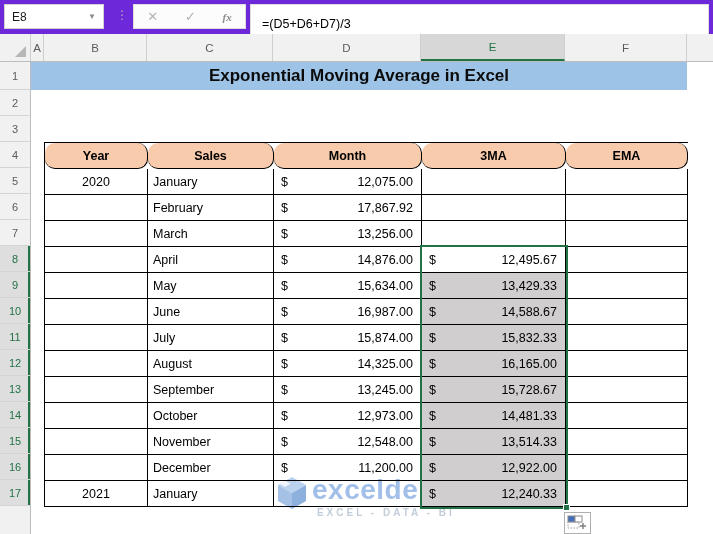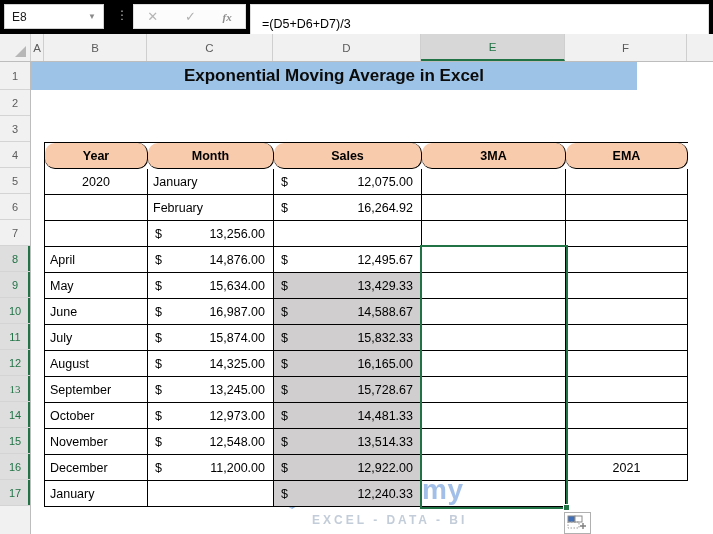--- a/index.html
+++ b/index.html
@@ -1,20 +1,20 @@
 <!DOCTYPE html>
 <html style="--accent-green: #217346; --title-blue: #9DC3E6; --header-peach: #F8CBAD; --selection-gray: #D0CECE; --watermark-blue: #90B4E4;"><head>
 <meta charset="utf-8">
 <style>
   html,body{margin:0;padding:0;}
   body{width:713px;height:534px;overflow:hidden;font-family:"Liberation Sans",sans-serif;background:#fff;}
   .app{position:relative;width:713px;height:534px;background:#fff;}
 
   
-  .formula-row{position:absolute;left:0;top:0;width:713px;height:34px;background:#000000;}
+  .formula-row{position:absolute;left:0;top:0;width:713px;height:34px;background:#6d28d9;}
   .name-box{position:absolute;left:4px;top:4px;width:100px;height:25px;background:#fff;border:1px solid #d2d2d2;
     display:flex;align-items:center;justify-content:space-between;padding:0 7px;font-size:12px;color:#1a1a1a;box-sizing:border-box;}
   .nb-arrow{color:#8a8a8a;font-size:8px;}
   .fb-dots{position:absolute;left:116px;top:9px;color:#b5b5b5;font-size:12px;line-height:12px;}
   .fb-buttons{position:absolute;left:133px;top:4px;width:113px;height:25px;border:1px solid #dddddd;background:#fcfcfc;
     display:flex;align-items:center;justify-content:space-around;box-sizing:border-box;}
   .fb-x{color:#b5b5b5;font-size:13px;}
   .fb-check{color:#b0b0b0;font-size:13px;}
   .fb-fx{color:#8d8d8d;font-family:"Liberation Serif",serif;font-style:italic;font-weight:bold;font-size:11px;}
   .formula-input{position:absolute;left:250px;top:4px;width:459px;height:39px;border:1px solid #dddddd;background:#fff;
@@ -35,21 +35,21 @@
   .row-gutter{position:absolute;left:0;top:62px;width:31px;height:472px;background:#F1F1F1;
     border-right:1px solid #bdbdbd;box-sizing:border-box;display:flex;flex-direction:column;}
   .row-h{display:flex;align-items:center;justify-content:center;font-size:11px;color:#5b5b5b;
     border-bottom:1px solid #d4d4d4;box-sizing:border-box;flex:none;}
   .row-h.sel{background:#DEDEDE;color:var(--accent-green);box-shadow:inset -2px 0 0 var(--accent-green);}
   .row-h.partial{flex:1;border-bottom:none;}
 
   
   .grid-area{position:absolute;left:31px;top:62px;width:682px;height:472px;background:#fff;overflow:hidden;}
 
-  .title-bar{position:absolute;left:0;top:0;width:606px;height:28px;background:var(--title-blue);
+  .title-bar{position:absolute;left:0;top:0;width:656px;height:28px;background:var(--title-blue);
     color:#0b0b0b;font-weight:bold;font-size:17px;display:flex;align-items:center;justify-content:center;z-index:2;}
 
   .data-table{position:absolute;left:13px;top:80px;z-index:2;display:grid;
     grid-template-columns:103px 126px 148px 144px 122px;grid-auto-rows:26px;
     border-top:1px solid #000;border-left:1px solid #000;}
   .cell{border-right:1px solid #000;border-bottom:1px solid #000;box-sizing:border-box;
     font-size:12.5px;color:#000;display:flex;align-items:center;background:transparent;overflow:hidden;}
   .cell.th{background:var(--header-peach);font-weight:bold;justify-content:center;border-radius:10px;}
   .cell.year{justify-content:center;}
   .cell.month{padding-left:5px;}
@@ -61,21 +61,21 @@
     border:2px solid var(--accent-green);box-sizing:border-box;z-index:3;pointer-events:none;}
   .fill-handle{position:absolute;left:532px;top:442px;width:7px;height:7px;background:var(--accent-green);
     border:1px solid #fff;box-sizing:border-box;z-index:4;}
   .autofill-btn{position:absolute;left:533px;top:450px;width:27px;height:22px;background:#fff;
     border:1px solid #b0b0b0;box-sizing:border-box;z-index:4;display:flex;align-items:center;justify-content:center;}
 
   
   .watermark{position:absolute;left:246px;top:414px;z-index:1;display:flex;align-items:flex-start;gap:5px;}
   .wm-text{display:flex;flex-direction:column;align-items:center;}
   .wm-brand{font-size:28px;font-weight:bold;line-height:27px;color:rgba(144,180,228,0.85);letter-spacing:0.5px;}
-  .wm-tagline{font-size:12px;font-weight:bold;letter-spacing:3px;color:#c3cdd9;margin-top:10px;}
+  .wm-tagline{font-size:10px;font-weight:bold;letter-spacing:3px;color:#c3cdd9;margin-top:4px;}
 </style>
 </head>
 <body>
 
 <div class="app">
 
   <div class="formula-row">
     <div class="name-box">
       <span>E8</span>
       <span class="nb-arrow">▼</span>
@@ -106,21 +106,21 @@
       <div class="row-h" style="height: 26px;">3</div>
       <div class="row-h" style="height: 26px;">4</div>
       <div class="row-h" style="height: 26px;">5</div>
       <div class="row-h" style="height: 26px;">6</div>
       <div class="row-h" style="height: 26px;">7</div>
       <div class="row-h sel" style="height: 26px;">8</div>
       <div class="row-h sel" style="height: 26px;">9</div>
       <div class="row-h sel" style="height: 26px;">10</div>
       <div class="row-h sel" style="height: 26px;">11</div>
       <div class="row-h sel" style="height: 26px;">12</div>
-      <div class="row-h sel" style="height: 26px; font-family: Liberation Serif, serif;">13</div>
+      <div class="row-h sel" style="height: 26px;">13</div>
       <div class="row-h sel" style="height: 26px;">14</div>
       <div class="row-h sel" style="height: 26px;">15</div>
       <div class="row-h sel" style="height: 26px;">16</div>
       <div class="row-h sel" style="height: 26px;">17</div>
       <div class="row-h partial"></div>
     </div>
 
   <div class="grid-area">
 
     <div class="watermark">
@@ -135,41 +135,42 @@
       <div class="wm-text">
         <div class="wm-brand">exceldemy</div>
         <div class="wm-tagline">EXCEL - DATA - BI</div>
       </div>
     </div>
 
     <div class="title-bar">Exponential Moving Average in Excel</div>
 
     <div class="data-table" id="data-table">
         <div class="cell th">Year</div>
+        <div class="cell th">Sales</div>
         <div class="cell th">Month</div>
-        <div class="cell th">Sales</div>
         <div class="cell th">3MA</div>
         <div class="cell th">EMA</div>
         <div class="cell year">2020</div>
         <div class="cell month">January</div>
         <div class="cell money">
           <span>$</span>
           <span>12,075.00</span>
         </div>
         <div class="cell money"></div>
         <div class="cell ema"></div>
         <div class="cell year"></div>
         <div class="cell month">February</div>
         <div class="cell money">
           <span>$</span>
-          <span>16,264.92</span>
-        </div>
-        <div class="cell money"></div>
-        <div class="cell ema"></div>
-        <div class="cell year"></div>
+          <span>17,867.92</span>
+        </div>
+        <div class="cell money"></div>
+        <div class="cell ema"></div>
+        <div class="cell year"></div>
+        <div class="cell month">March</div>
         <div class="cell money">
           <span>$</span>
           <span>13,256.00</span>
         </div>
         <div class="cell money"></div>
         <div class="cell ema"></div>
         <div class="cell year"></div>
         <div class="cell month">April</div>
         <div class="cell money">
           <span>$</span>

